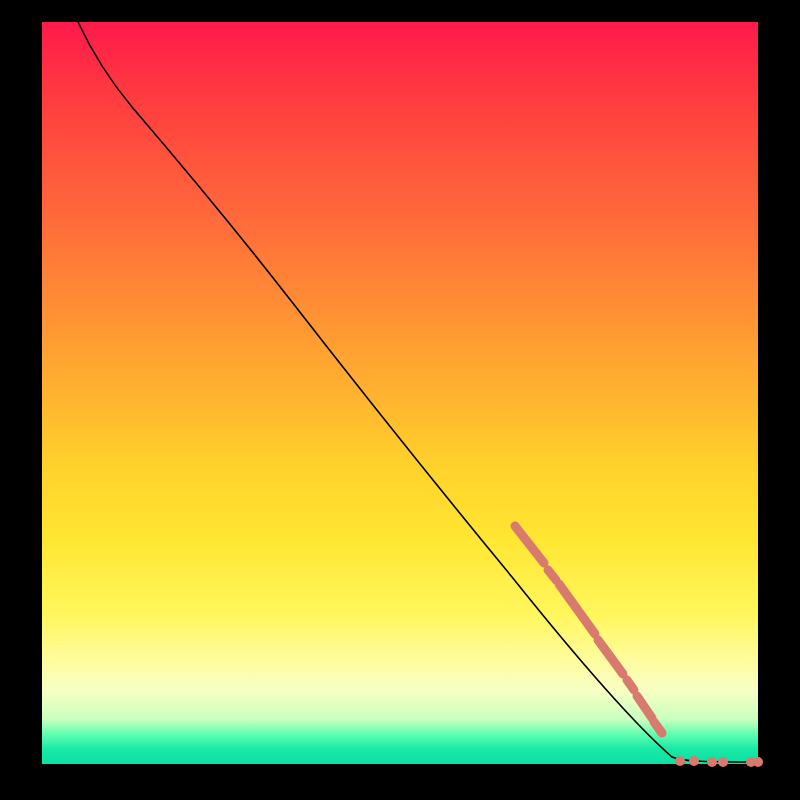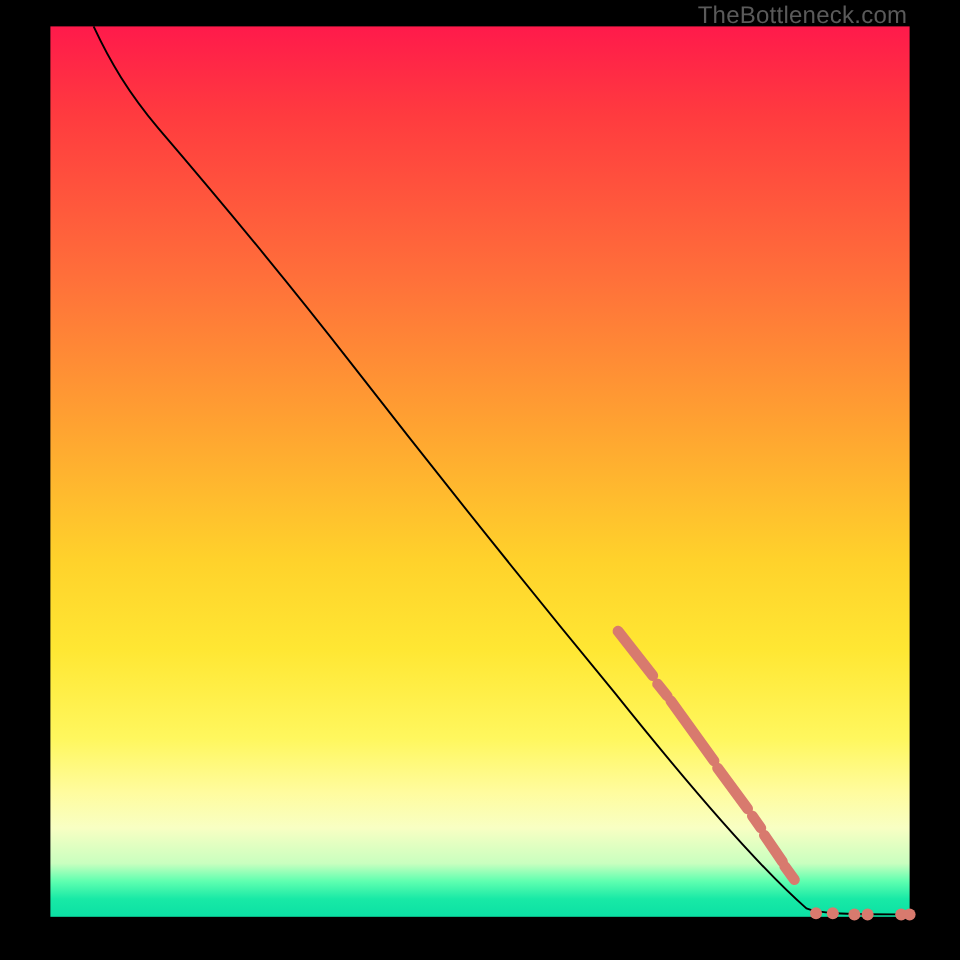--- a/index.html
+++ b/index.html
@@ -97,14 +97,13 @@
       <line class="dash" x1="612" y1="700" x2="620" y2="711"></line>
 
       <circle class="marker" cx="638" cy="739" r="5"></circle>
       <circle class="marker" cx="652" cy="739" r="5"></circle>
       <circle class="marker" cx="670" cy="740" r="5"></circle>
       <circle class="marker" cx="681" cy="740" r="5"></circle>
       <circle class="marker" cx="709" cy="740" r="5"></circle>
       <circle class="marker" cx="716" cy="740" r="5"></circle>
     </svg>
   </div>
-  <div class="watermark">TheBottleneck.com</div>
 </div>
 
 </body></html>

